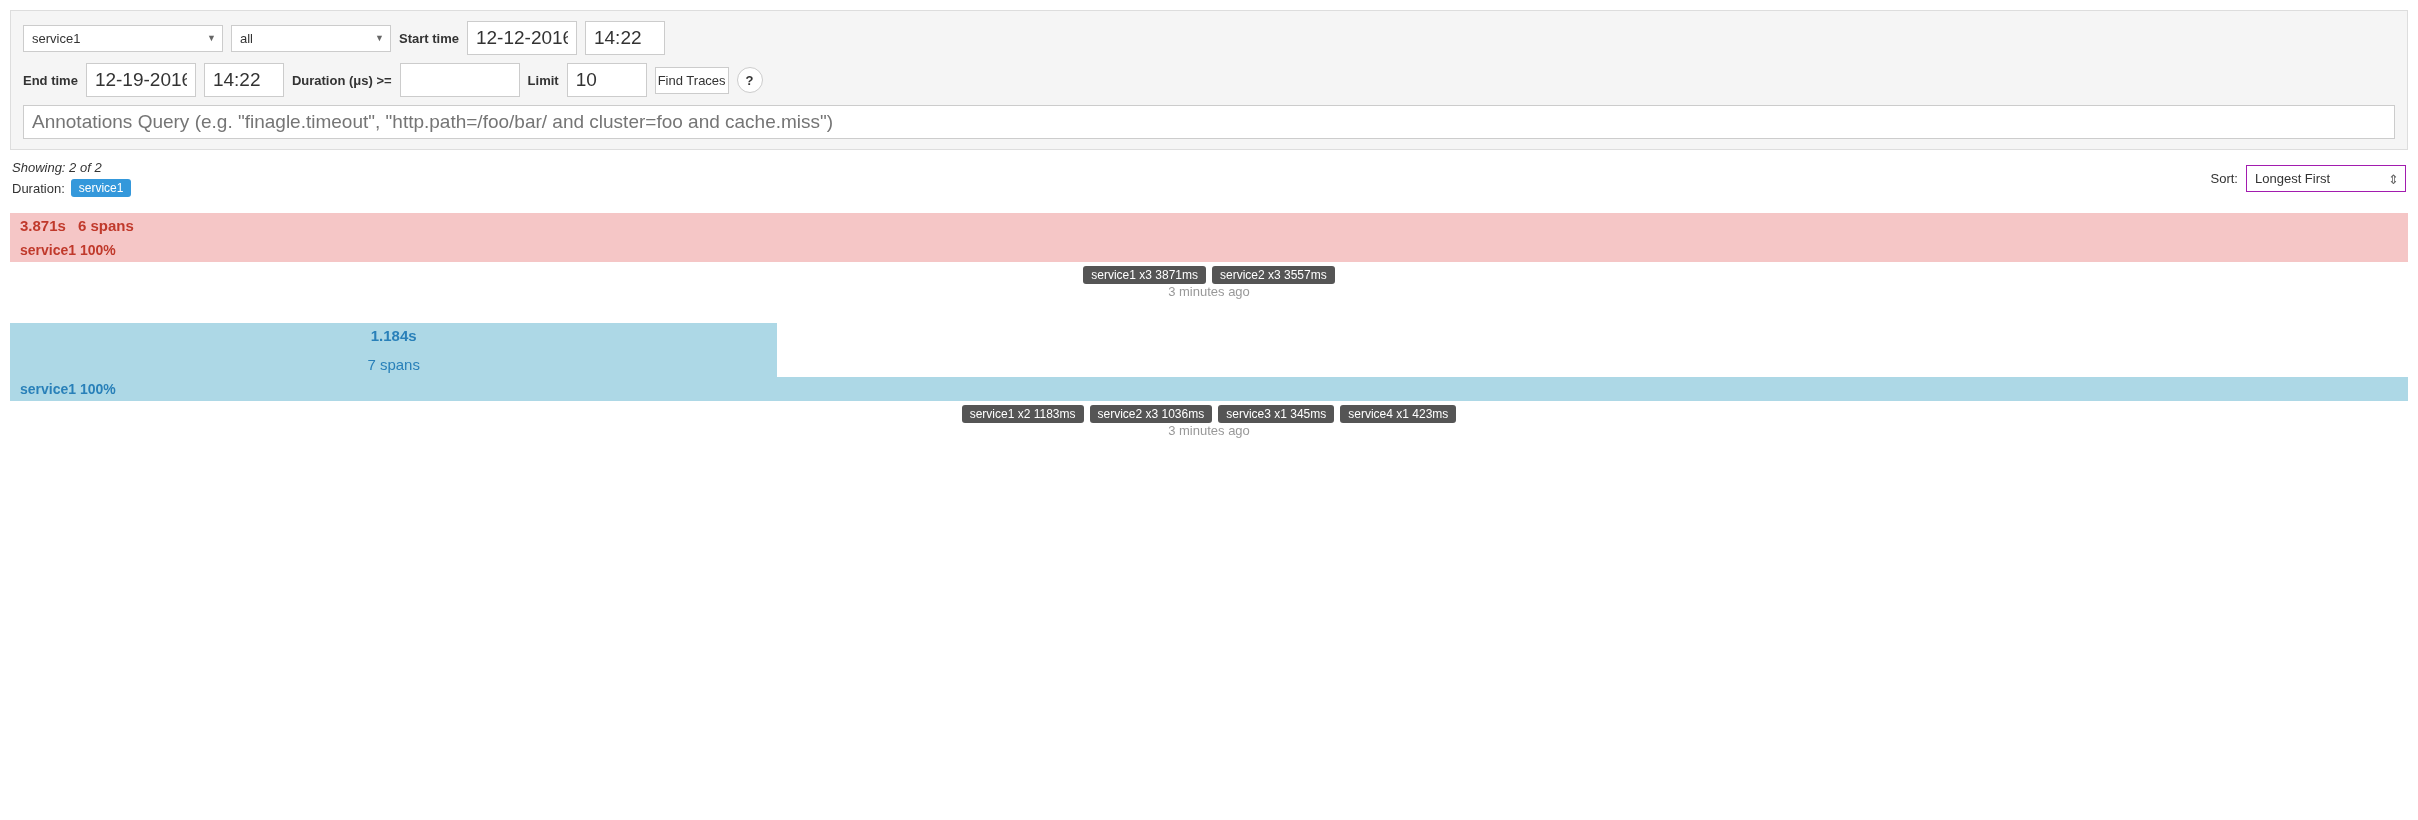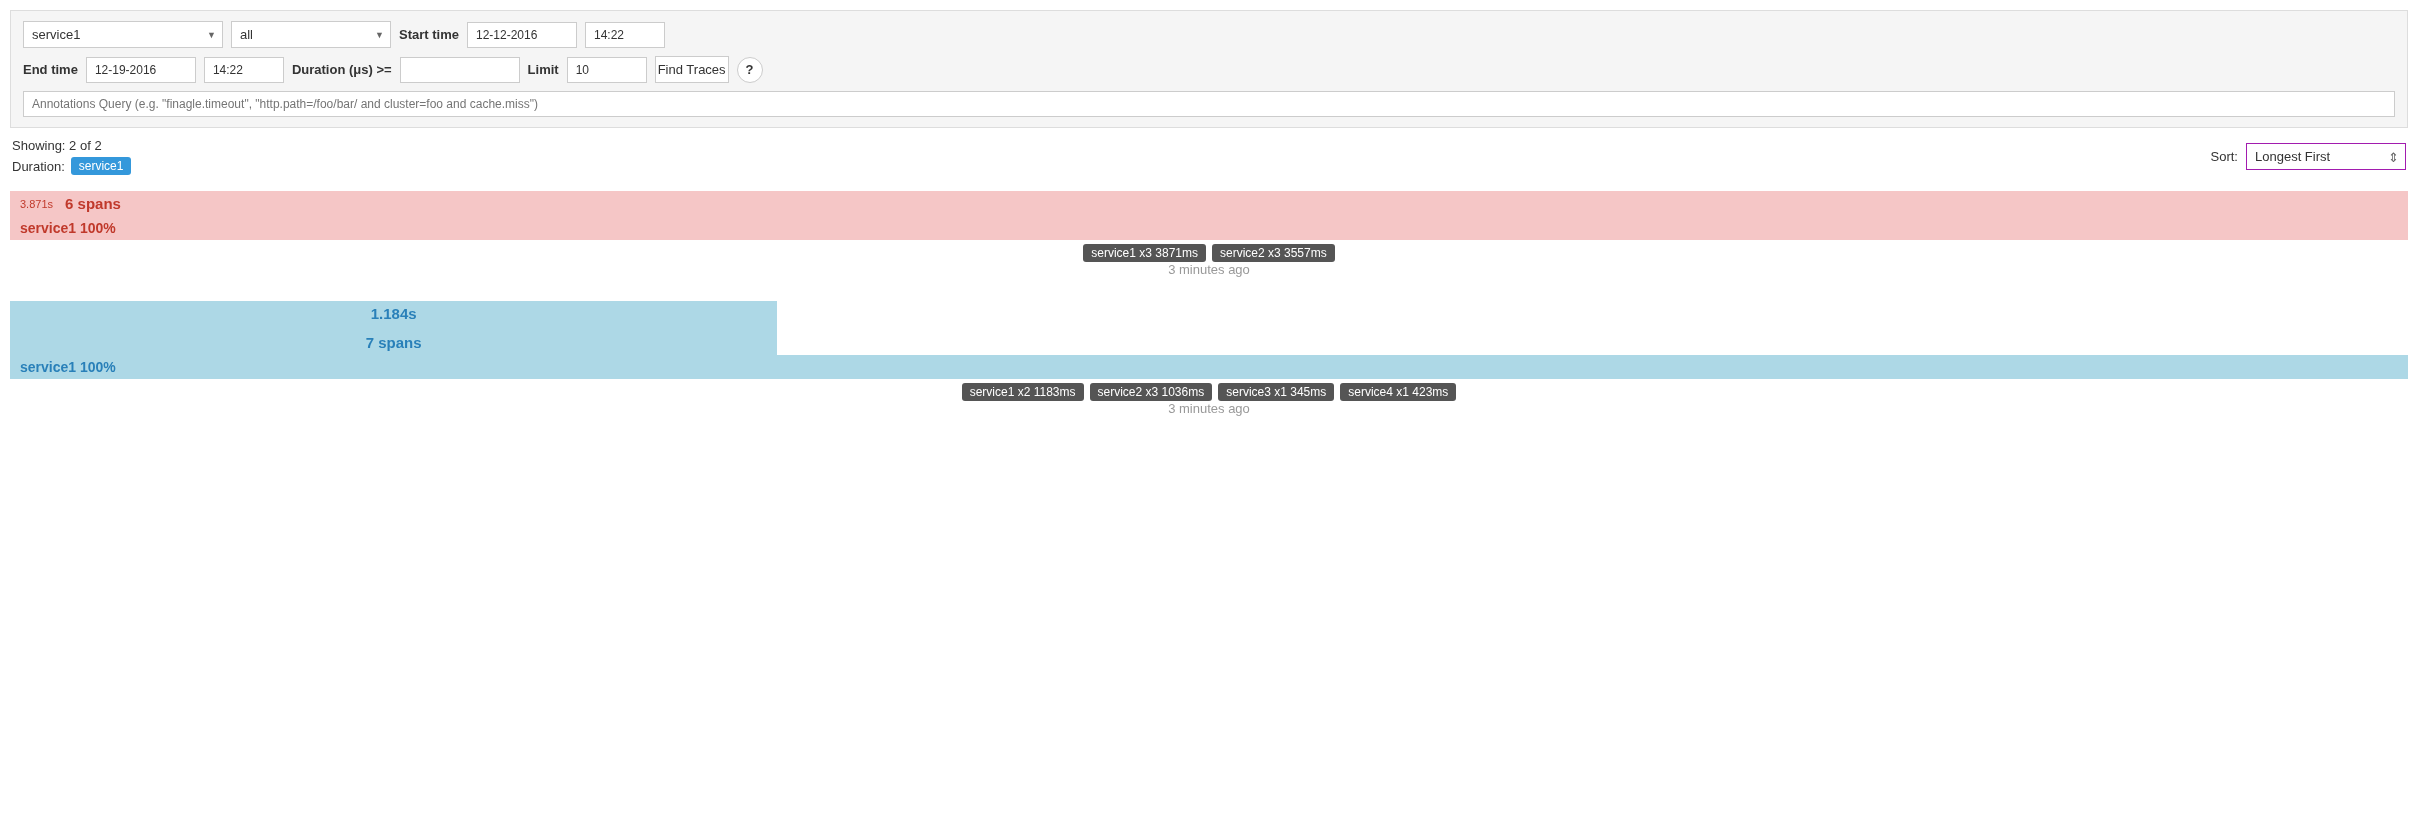--- a/index.html
+++ b/index.html
@@ -68,21 +68,21 @@
     }
 
     .select-span {
       width: 160px;
     }
 
     input[type="text"] {
       background: #fff;
       border: 1px solid #ccc;
       padding: 5px 8px;
-      font-size: 12px;
+      font-size: 19px;
       color: #333;
     }
 
     .label-inline {
       font-weight: bold;
       white-space: nowrap;
     }
 
     .input-date {
       width: 110px;
@@ -143,20 +143,21 @@
     .results-left {}
 
     .results-right {
       display: flex;
       align-items: center;
       gap: 8px;
     }
 
     .showing-text {
       margin-bottom: 4px;
+      font-style: italic;
     }
 
     .services-row {
       display: flex;
       align-items: center;
       gap: 6px;
     }
 
     .service-badge {
       background: #3498db;
@@ -211,22 +212,22 @@
       gap: 12px;
     }
 
     .trace-red .trace-service-bar {
       background: #f5c6c6;
       padding: 4px 10px;
     }
 
     .trace-duration-red {
       color: #c0392b;
-      font-weight: normal;
-      font-size: 11px;
+      font-weight: bold;
+      font-size: 15px;
     }
 
     .trace-spans-red {
       color: #c0392b;
       font-weight: bold;
       font-size: 15px;
     }
 
     .trace-service-name-red {
       color: #c0392b;
@@ -252,21 +253,21 @@
     }
 
     .trace-duration-blue {
       color: #2980b9;
       font-weight: bold;
       font-size: 15px;
     }
 
     .trace-spans-blue {
       color: #2980b9;
-      font-weight: bold;
+      font-weight: normal;
       font-size: 15px;
     }
 
     .trace-service-name-blue {
       color: #2980b9;
       font-weight: bold;
       font-size: 14px;
     }
 
     .trace-tags-row {

